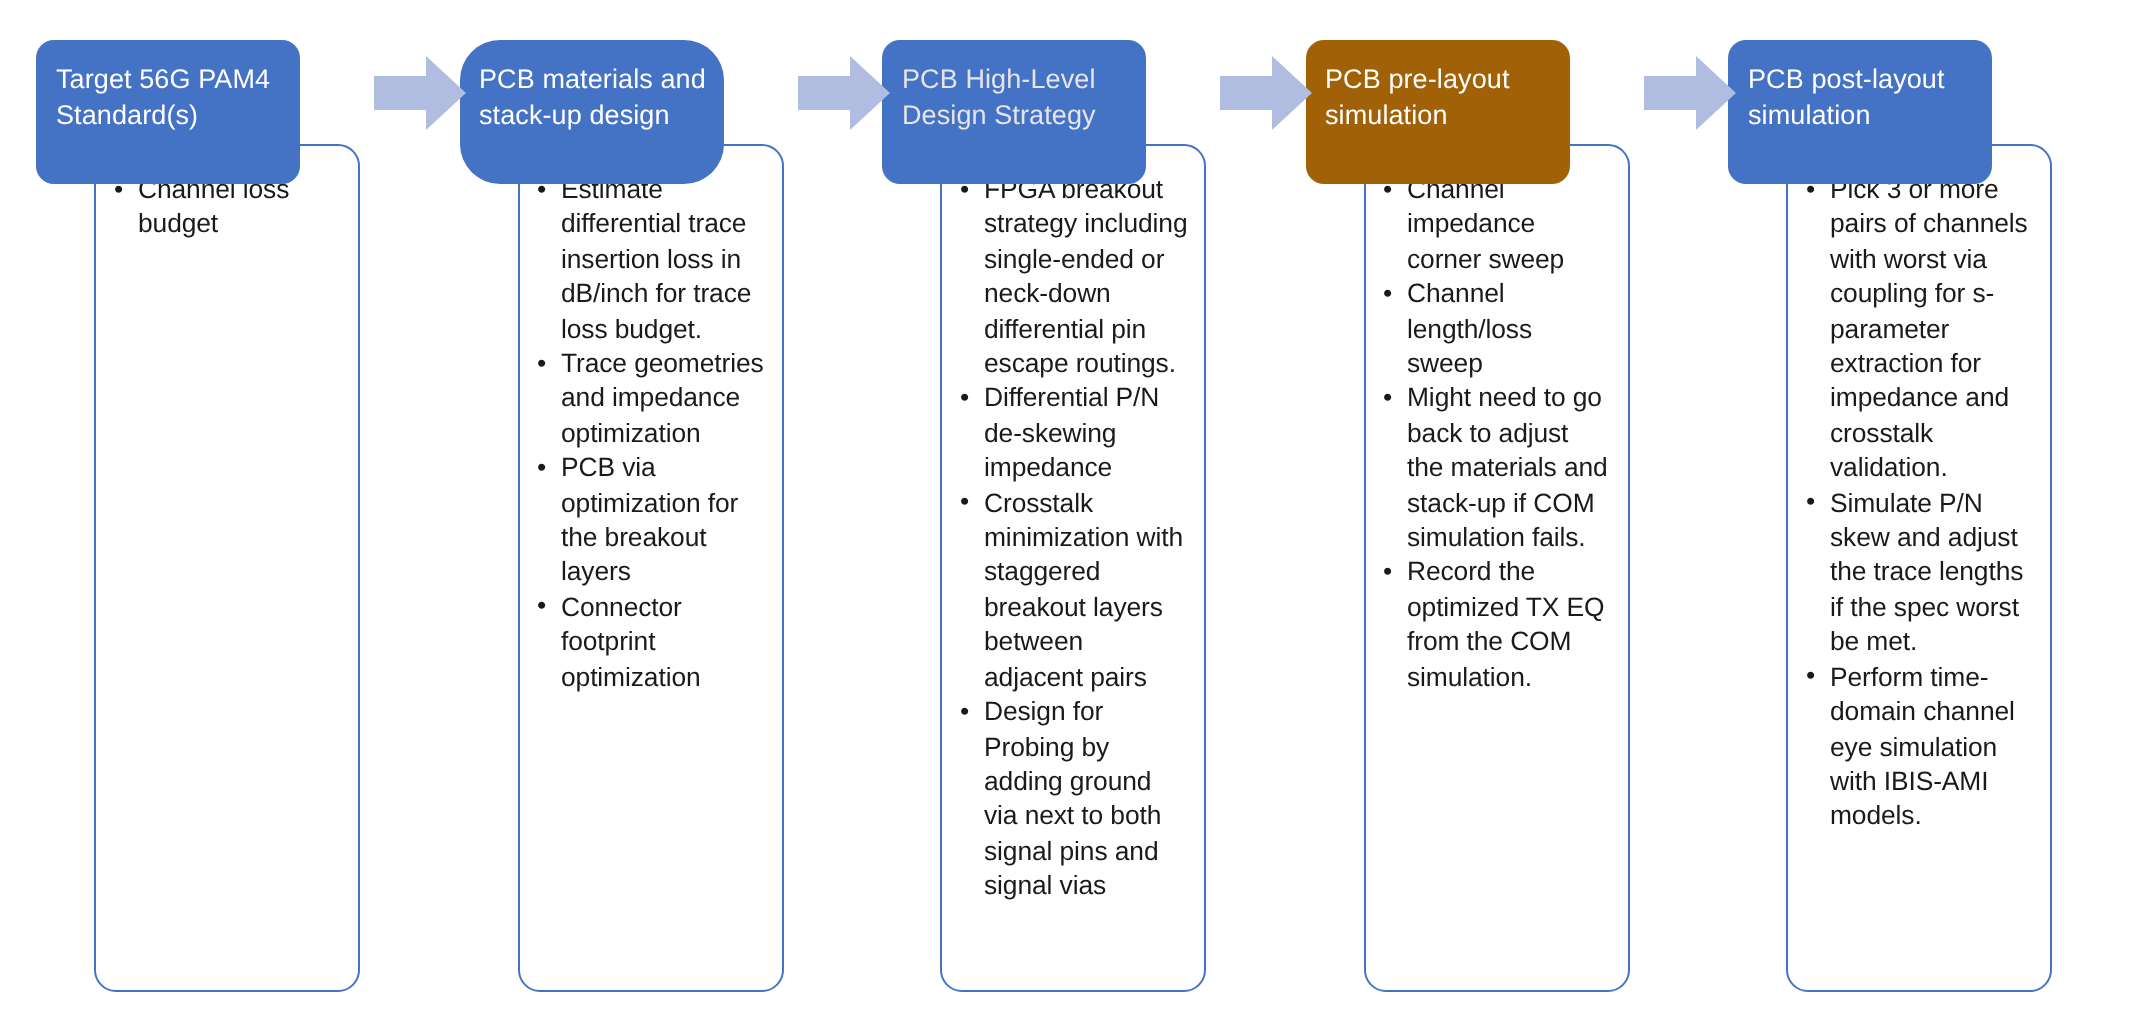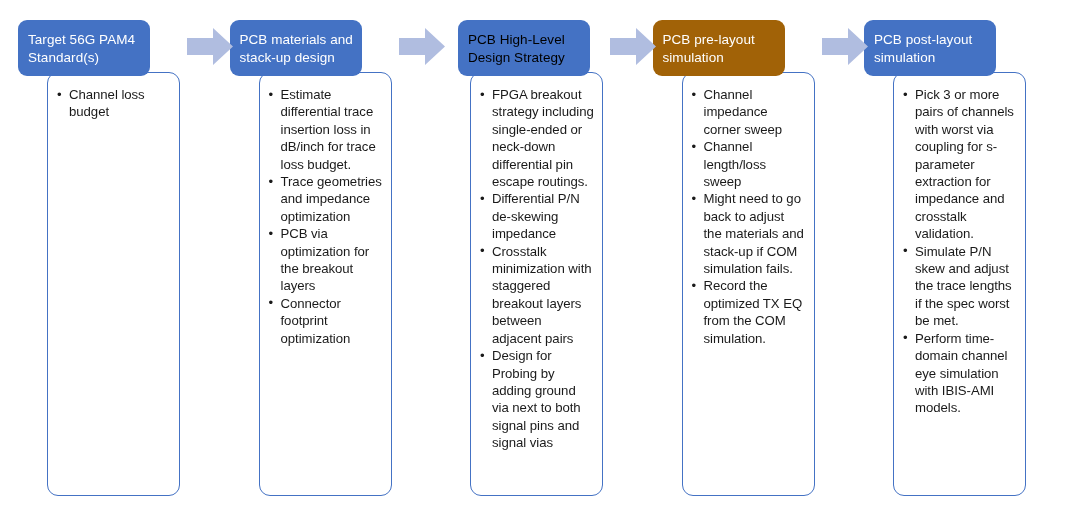--- a/index.html
+++ b/index.html
@@ -29,21 +29,21 @@
     width: 212px;
     height: 513px;
   }
 
   
   .stage-header {
     position: absolute;
     left: 18px;
     top: 20px;
     width: 132px;
-    height: 56px;
+    height: 72px;
     background: #4472C4;
     border-radius: 9px;
     box-sizing: border-box;
     padding: 11px 8px 0 10px;
     color: #ffffff;
     font-size: 13.5px;
     line-height: 17.5px;
     letter-spacing: 0.05px;
   }
   .stage-header-label {
@@ -131,39 +131,39 @@
     </div>
     <div class="stage" style="left: 211.5px;">
       <div class="stage-body" style="border-color: rgb(68, 114, 196); background: rgb(255, 255, 255);">
         <ul class="bullet-list">
           <li class="bullet-item" style="color: rgb(26, 26, 26);">Estimate differential trace insertion loss in dB/inch for trace loss budget.</li>
           <li class="bullet-item" style="color: rgb(26, 26, 26);">Trace geometries and impedance optimization</li>
           <li class="bullet-item" style="color: rgb(26, 26, 26);">PCB via optimization for the breakout layers</li>
           <li class="bullet-item" style="color: rgb(26, 26, 26);">Connector footprint optimization</li>
         </ul>
       </div>
-      <div class="stage-header" style="background: rgb(68, 114, 196); color: rgb(255, 255, 255);">
+      <div class="stage-header" style="background: rgb(68, 114, 196); color: rgb(255, 255, 255); border-radius: 20px;">
         <span class="stage-header-label">PCB materials and stack-up design</span>
       </div>
       <div class="stage-arrow">
         <svg viewBox="0 0 46 37" xmlns="http://www.w3.org/2000/svg">
           <path d="M0 10 L26 10 L26 0 L46 18.5 L26 37 L26 27 L0 27 Z" fill="#B0BDE0"></path>
         </svg>
       </div>
     </div>
     <div class="stage" style="left: 423px;">
       <div class="stage-body" style="border-color: rgb(68, 114, 196); background: rgb(255, 255, 255);">
         <ul class="bullet-list">
           <li class="bullet-item" style="color: rgb(26, 26, 26);">FPGA breakout strategy including single-ended or neck-down differential pin escape routings.</li>
           <li class="bullet-item" style="color: rgb(26, 26, 26);">Differential P/N de-skewing impedance</li>
           <li class="bullet-item" style="color: rgb(26, 26, 26);">Crosstalk minimization with staggered breakout layers between adjacent pairs</li>
           <li class="bullet-item" style="color: rgb(26, 26, 26);">Design for Probing by adding ground via next to both signal pins and signal vias</li>
         </ul>
       </div>
-      <div class="stage-header" style="background: rgb(68, 114, 196); color: #000000; margin-left: 17px;">
+      <div class="stage-header" style="background: rgb(68, 114, 196); color: #e5e5e5;">
         <span class="stage-header-label">PCB High-Level Design Strategy</span>
       </div>
       <div class="stage-arrow">
         <svg viewBox="0 0 46 37" xmlns="http://www.w3.org/2000/svg">
           <path d="M0 10 L26 10 L26 0 L46 18.5 L26 37 L26 27 L0 27 Z" fill="#B0BDE0"></path>
         </svg>
       </div>
     </div>
     <div class="stage" style="left: 634.5px;">
       <div class="stage-body" style="border-color: rgb(68, 114, 196); background: rgb(255, 255, 255);">

